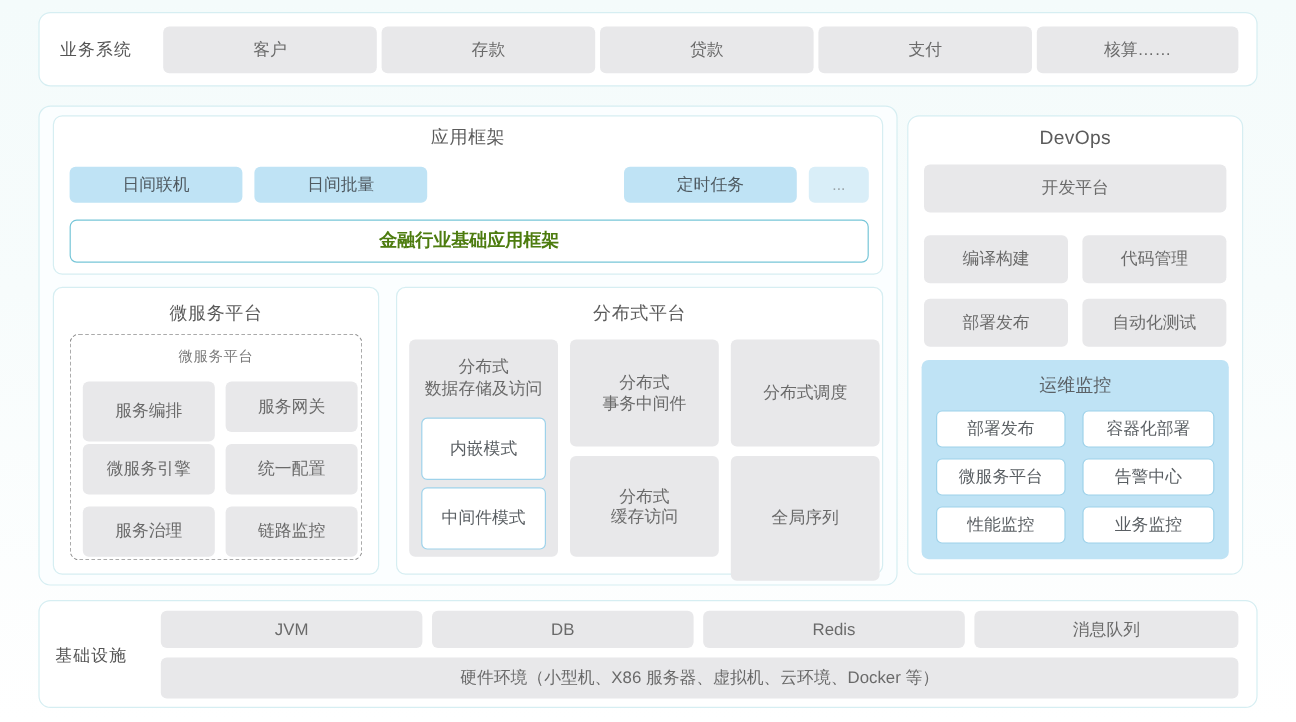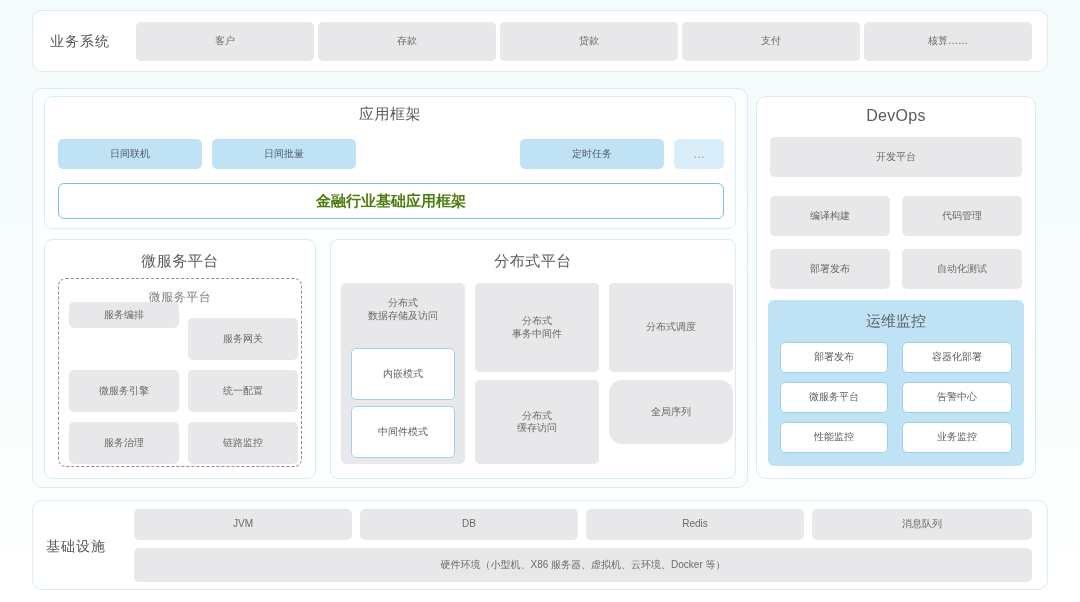--- a/index.html
+++ b/index.html
@@ -51,21 +51,21 @@
 
   
   .chip {
     position: absolute;
     box-sizing: border-box;
     display: flex;
     align-items: center;
     justify-content: center;
     text-align: center;
     border-radius: 5px;
-    font-size: 10px;
+    font-size: 14px;
     line-height: 1.25;
     white-space: pre-line;
   }
   .chip-gray {
     background: #e8e8ea;
     color: #6a6a6a;
   }
   .chip-blue {
     background: #bfe3f5;
     color: #4f5a61;
@@ -150,21 +150,21 @@
   <div class="chip chip-outline-teal" style="left:58px; top:183px; width:666px; height:36px;">金融行业基础应用框架</div>
 
   <div class="panel" style="left:44px; top:239px; width:272px; height:240px;">
   </div>
   <div class="panel-title" style="position:absolute; left:44px; top:252px; width:272px;">微服务平台</div>
 
   <div class="dashed-box" style="left:58px; top:278px; width:244px; height:189px;">
     <div class="dashed-box-title" style="left:0; top:10px;">微服务平台</div>
   </div>
 
-  <div class="chip chip-gray" style="left:69px; top:302px; width:110px; height:26px;">服务编排</div>
+  <div class="chip chip-gray" style="left:69px; top:318px; width:110px; height:50px;">服务编排</div>
   <div class="chip chip-gray" style="left:188px; top:318px; width:110px; height:42px;">服务网关</div>
   <div class="chip chip-gray" style="left:69px; top:370px; width:110px; height:42px;">微服务引擎</div>
   <div class="chip chip-gray" style="left:188px; top:370px; width:110px; height:42px;">统一配置</div>
   <div class="chip chip-gray" style="left:69px; top:422px; width:110px; height:42px;">服务治理</div>
   <div class="chip chip-gray" style="left:188px; top:422px; width:110px; height:42px;">链路监控</div>
 
   <div class="panel" style="left:330px; top:239px; width:406px; height:240px;">
   </div>
   <div class="panel-title" style="position:absolute; left:330px; top:252px; width:406px;">分布式平台</div>
 
@@ -173,21 +173,21 @@
 数据存储及访问</span>
   </div>
   <div class="chip chip-whiteblue" style="left:351px; top:348px; width:104px; height:52px;">内嵌模式</div>
   <div class="chip chip-whiteblue" style="left:351px; top:406px; width:104px; height:52px;">中间件模式</div>
 
   <div class="chip chip-gray" style="left:475px; top:283px; width:124px; height:89px;">分布式
 事务中间件</div>
   <div class="chip chip-gray" style="left:609px; top:283px; width:124px; height:89px;">分布式调度</div>
   <div class="chip chip-gray" style="left:475px; top:380px; width:124px; height:84px;">分布式
 缓存访问</div>
-  <div class="chip chip-gray" style="left:609px; top:380px; width:124px; height:64px;border-radius:13px;">全局序列</div>
+  <div class="chip chip-gray" style="left:609px; top:380px; width:124px; height:104px;">全局序列</div>
 
   <div class="outer-card" style="left:756px; top:96px; width:280px; height:383px;">
   </div>
   <div class="panel-title latin" style="position:absolute; left:756px; top:107px; width:280px; font-size:16px;">DevOps</div>
 
   <div class="chip chip-gray" style="left:770px; top:137px; width:252px; height:40px;">开发平台</div>
 
   <div class="chip chip-gray" style="left:770px; top:196px; width:120px; height:40px;">编译构建</div>
   <div class="chip chip-gray" style="left:902px; top:196px; width:120px; height:40px;">代码管理</div>
   <div class="chip chip-gray" style="left:770px; top:249px; width:120px; height:40px;">部署发布</div>

